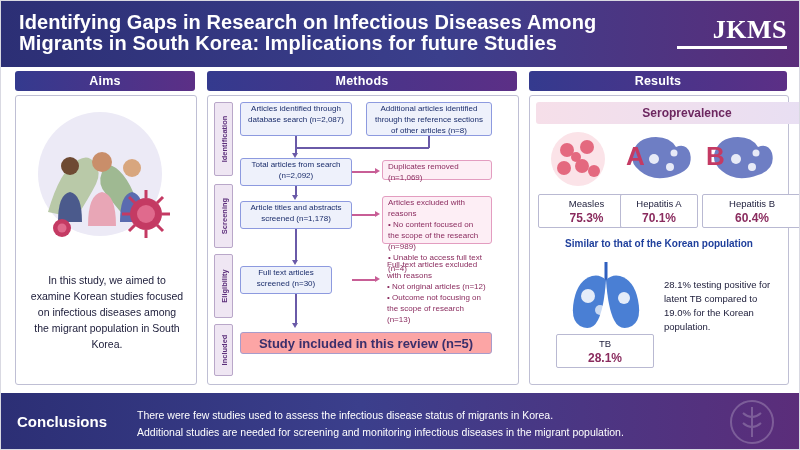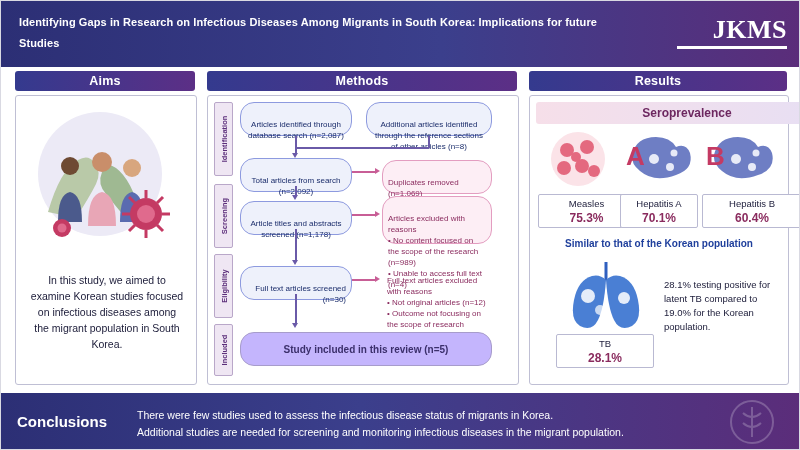--- a/index.html
+++ b/index.html
@@ -24,21 +24,21 @@
     position: absolute;
     left: 0; top: 0;
     width: 800px; height: 66px;
     background: linear-gradient(90deg, #2c2f75 0%, #3b3f8c 55%, #5b2d7a 100%);
   }
   .header-title {
     position: absolute;
     left: 18px; top: 11px;
     width: 620px;
     color: #ffffff;
-    font-size: 11px;
+    font-size: 20px;
     font-weight: bold;
     line-height: 21px;
     letter-spacing: 0.1px;
   }
   .jkms {
     position: absolute;
     right: 14px; top: 14px;
     color: #ffffff;
     font-size: 26px;
     font-weight: bold;
@@ -114,45 +114,45 @@
     transform-origin: center center;
   }
   .stage-inner {
     position: absolute;
     left: 50%; top: 50%;
     transform: translate(-50%,-50%);
   }
 
   .box {
     position: absolute;
-    border-radius: 14px;
+    border-radius: 3px;
     font-size: 8px;
     line-height: 11px;
     box-sizing: border-box;
-    padding: 16px 5px;
+    padding: 0 5px;
   }
   .box-blue {
     background: #eef1fb;
     border: 1px solid #8d9adf;
     color: #1b2d6b;
     text-align: center;
   }
   .box-pink {
     background: #fdeef5;
     border: 1px solid #e39dc0;
     color: #8a2b5e;
     text-align: left;
   }
   .box-included {
-    background: #c4b5fd;
+    background: #fca5a5;
     border: 1px solid #a79ccb;
     color: #3b2f6b;
     text-align: center;
     font-weight: bold;
-    font-size: 10px;
+    font-size: 13px;
     display: flex;
     align-items: center;
     justify-content: center;
   }
   .arrow {
     position: absolute;
     background: #6a5aa8;
   }
   .arrow-head {
     position: absolute;
@@ -351,21 +351,21 @@
 
     <div class="box box-pink" style="left:174px; top:100px; width:110px; height:48px;">
       <div>Articles excluded with reasons</div>
       <div>• No content focused on the scope of the research (n=989)</div>
       <div>• Unable to access full text (n=4)</div>
     </div>
 
     <div class="arrow" style="left:87px; top:133px; width:1.5px; height:32px;"></div>
     <div class="arrow-head ah-down" style="left:84px; top:164px;"></div>
 
-    <div class="box box-blue" style="left:32px; top:170px; width:112px; height:28px;text-align:right;">Full text articles screened (n=30)</div>
+    <div class="box box-blue" style="left:32px; top:170px; width:92px; height:28px;">Full text articles screened (n=30)</div>
     <div class="arrow-pink" style="left:144px; top:183px; width:24px; height:1.5px;"></div>
     <div class="arrow-head ah-right-pink" style="left:167px; top:180px;"></div>
 
     <div class="box box-pink" style="left:174px; top:163px; width:112px; height:50px; border:none; background:transparent;">
       <div>Full-text articles excluded with reasons</div>
       <div>• Not original articles (n=12)</div>
       <div>• Outcome not focusing on the scope of research (n=13)</div>
     </div>
 
     <div class="arrow" style="left:87px; top:198px; width:1.5px; height:30px;"></div>

